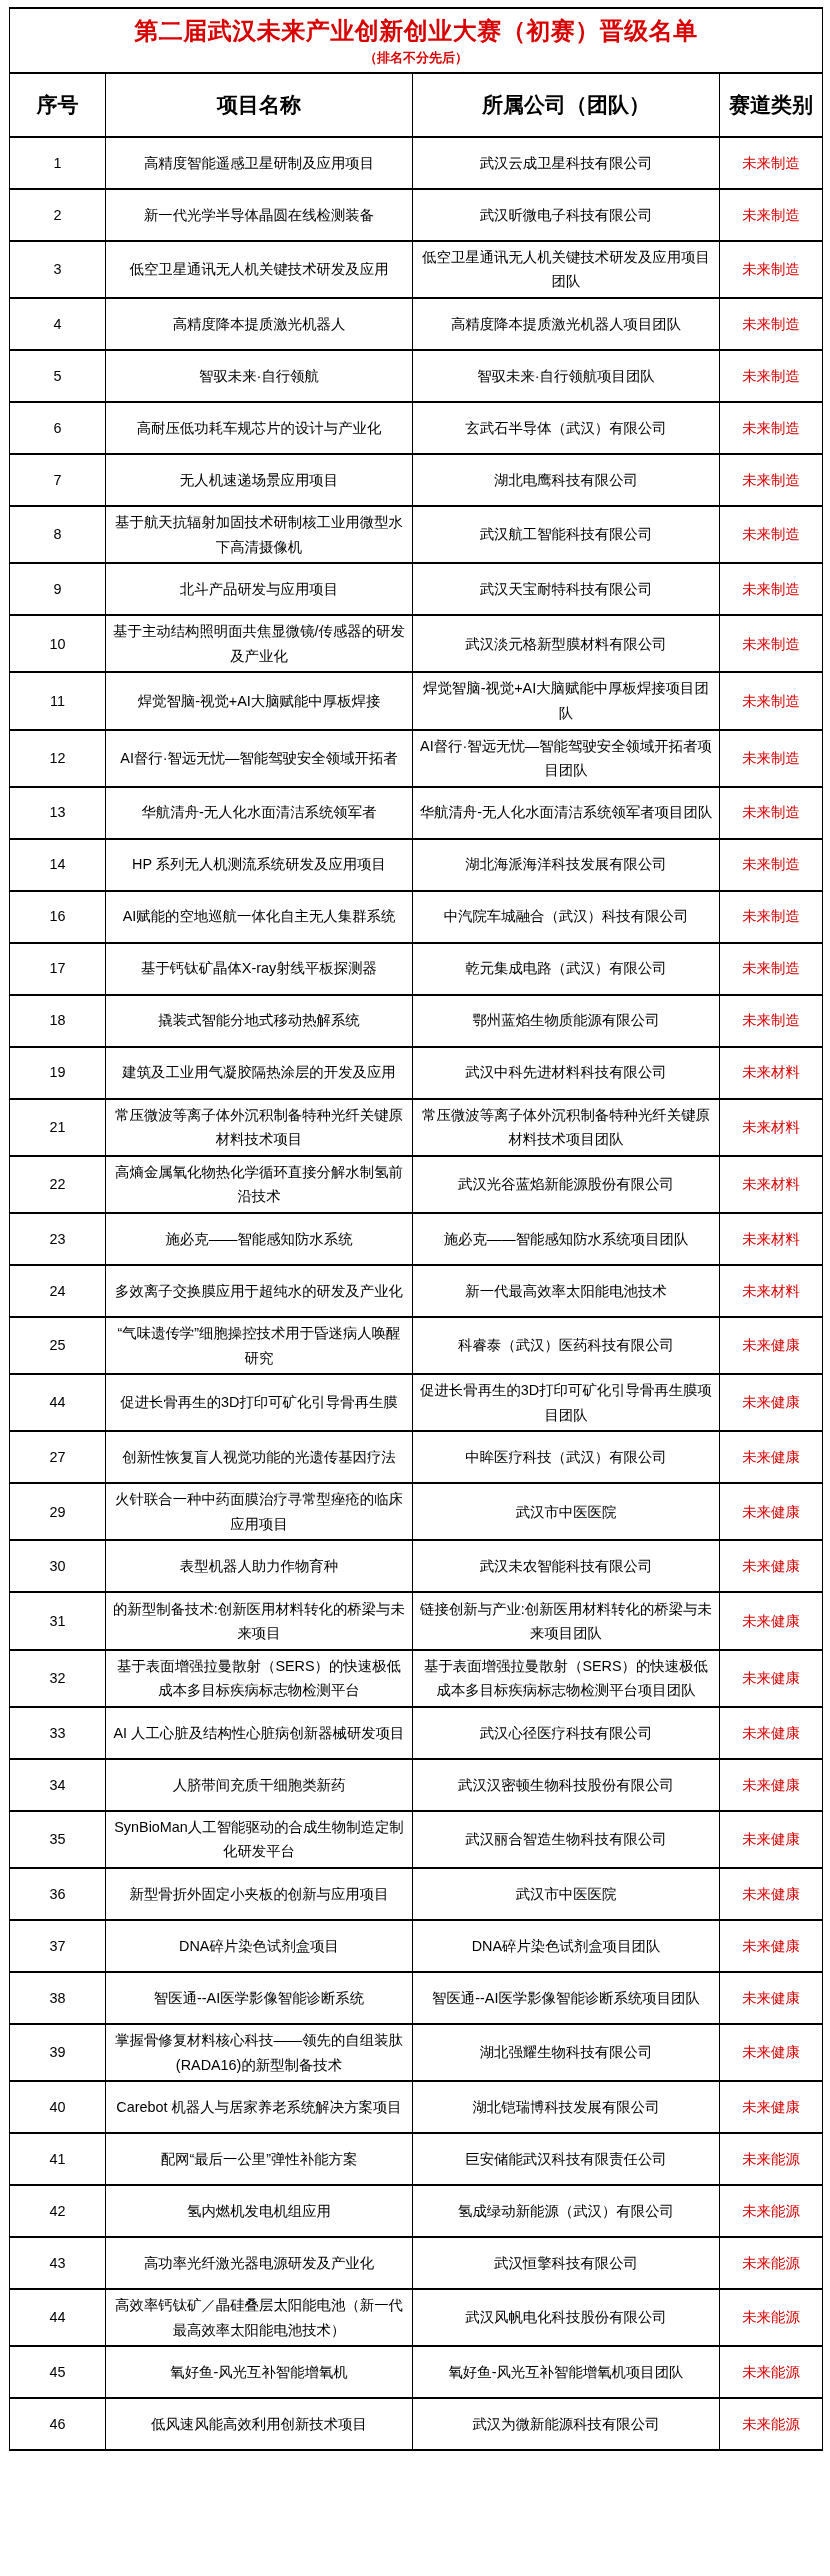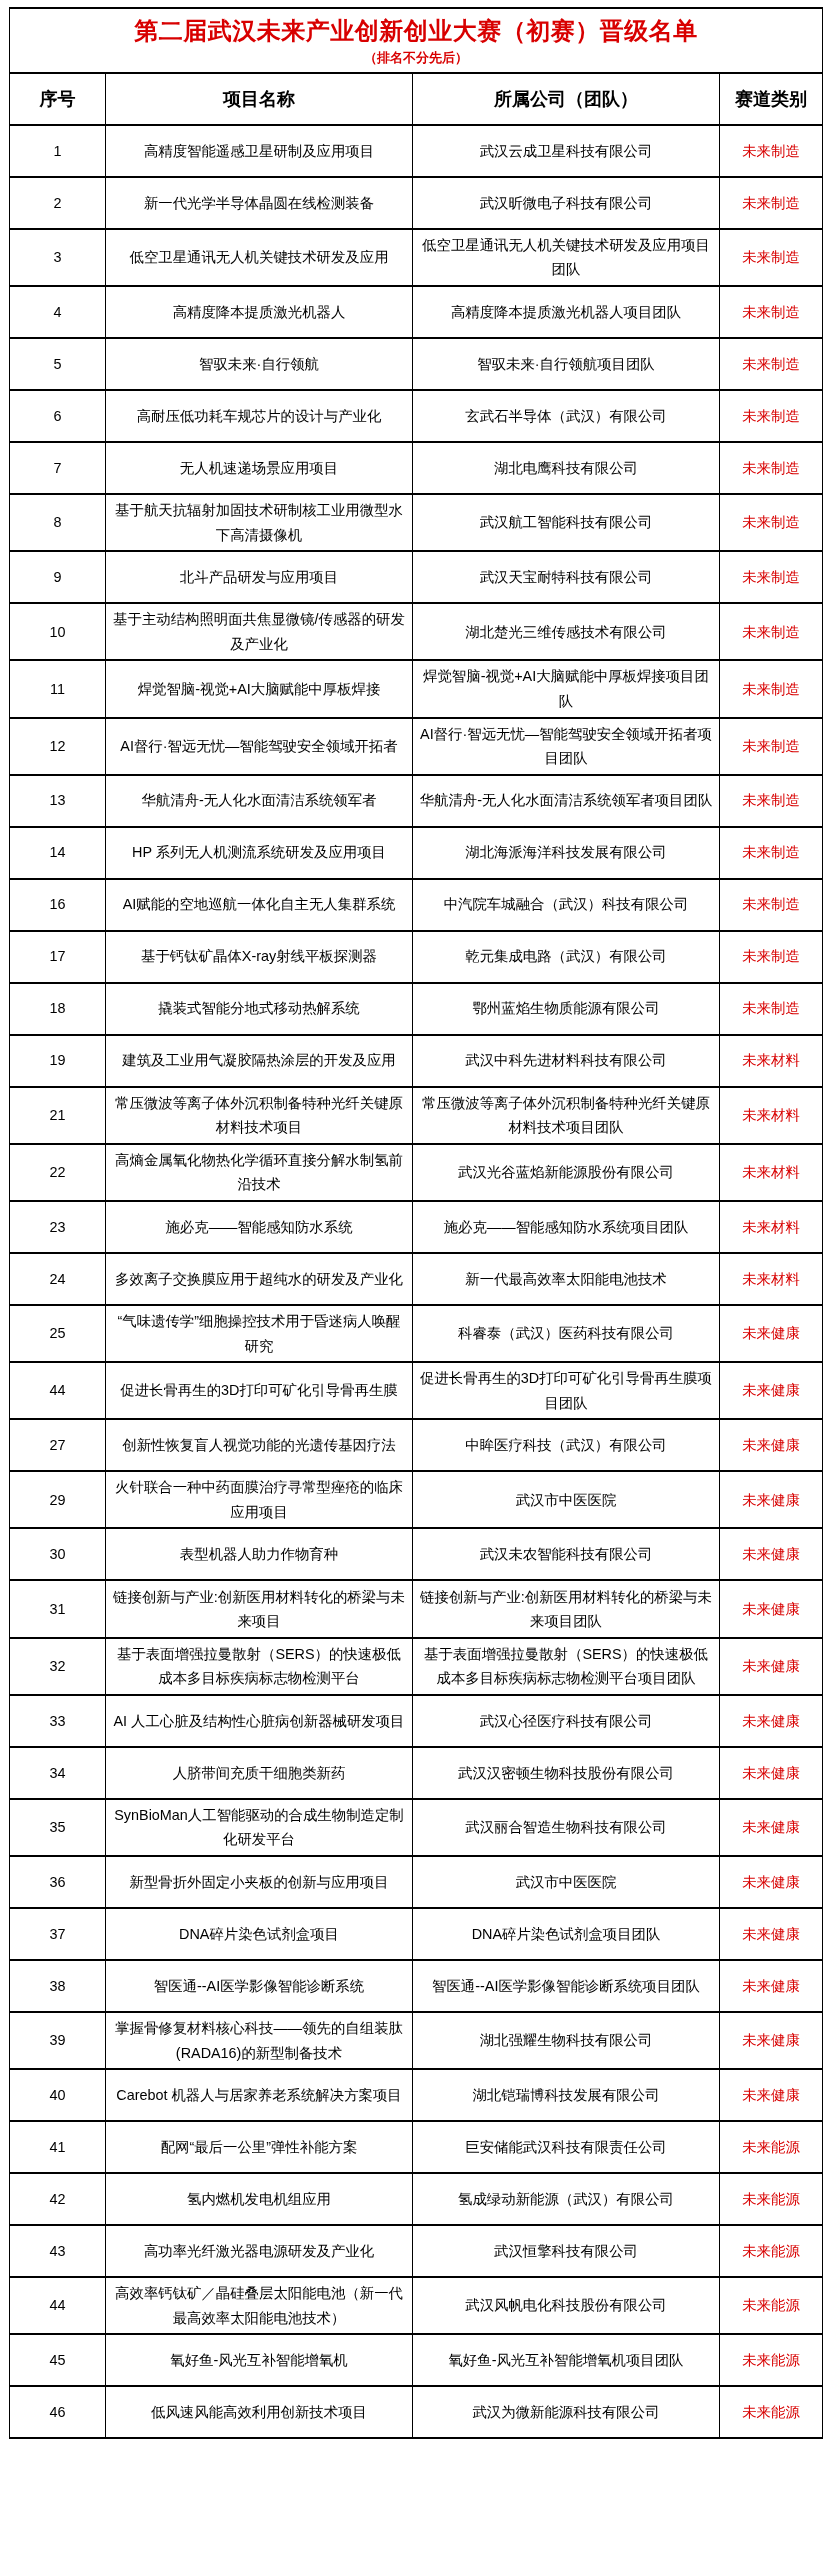--- a/index.html
+++ b/index.html
@@ -46,22 +46,22 @@
     line-height:1.45;
     letter-spacing:0.5px;
   }
   .doc-subtitle{
     color:var(--title-color);
     font-size:13px;
     font-weight:bold;
     line-height:1.35;
   }
   th.col-header{
-    height:52px;
-    font-size:18px;
+    height:64px;
+    font-size:21px;
     font-weight:bold;
     color:var(--text-color);
   }
   td.cell{
     height:52px;
     font-size:14.4px;
     line-height:1.7;
   }
   td.cell.track{
     color:var(--track-color);
@@ -146,21 +146,21 @@
         </tr>
         <tr>
           <td class="cell">9</td>
           <td class="cell">北斗产品研发与应用项目</td>
           <td class="cell">武汉天宝耐特科技有限公司</td>
           <td class="cell track">未来制造</td>
         </tr>
         <tr>
           <td class="cell">10</td>
           <td class="cell">基于主动结构照明面共焦显微镜/传感器的研发及产业化</td>
-          <td class="cell">湖北楚光三维传感技术有限公司</td>
+          <td class="cell">武汉淡元格新型膜材料有限公司</td>
           <td class="cell track">未来制造</td>
         </tr>
         <tr>
           <td class="cell">11</td>
           <td class="cell">焊觉智脑-视觉+AI大脑赋能中厚板焊接</td>
           <td class="cell">焊觉智脑-视觉+AI大脑赋能中厚板焊接项目团队</td>
           <td class="cell track">未来制造</td>
         </tr>
         <tr>
           <td class="cell">12</td>
@@ -253,21 +253,21 @@
           <td class="cell track">未来健康</td>
         </tr>
         <tr>
           <td class="cell">30</td>
           <td class="cell">表型机器人助力作物育种</td>
           <td class="cell">武汉未农智能科技有限公司</td>
           <td class="cell track">未来健康</td>
         </tr>
         <tr>
           <td class="cell">31</td>
-          <td class="cell">链接创新与产业:创新医用材料转化的桥梁与未来项目</td>
+          <td class="cell">的新型制备技术:创新医用材料转化的桥梁与未来项目</td>
           <td class="cell">链接创新与产业:创新医用材料转化的桥梁与未来项目团队</td>
           <td class="cell track">未来健康</td>
         </tr>
         <tr>
           <td class="cell">32</td>
           <td class="cell">基于表面增强拉曼散射（SERS）的快速极低成本多目标疾病标志物检测平台</td>
           <td class="cell">基于表面增强拉曼散射（SERS）的快速极低成本多目标疾病标志物检测平台项目团队</td>
           <td class="cell track">未来健康</td>
         </tr>
         <tr>

